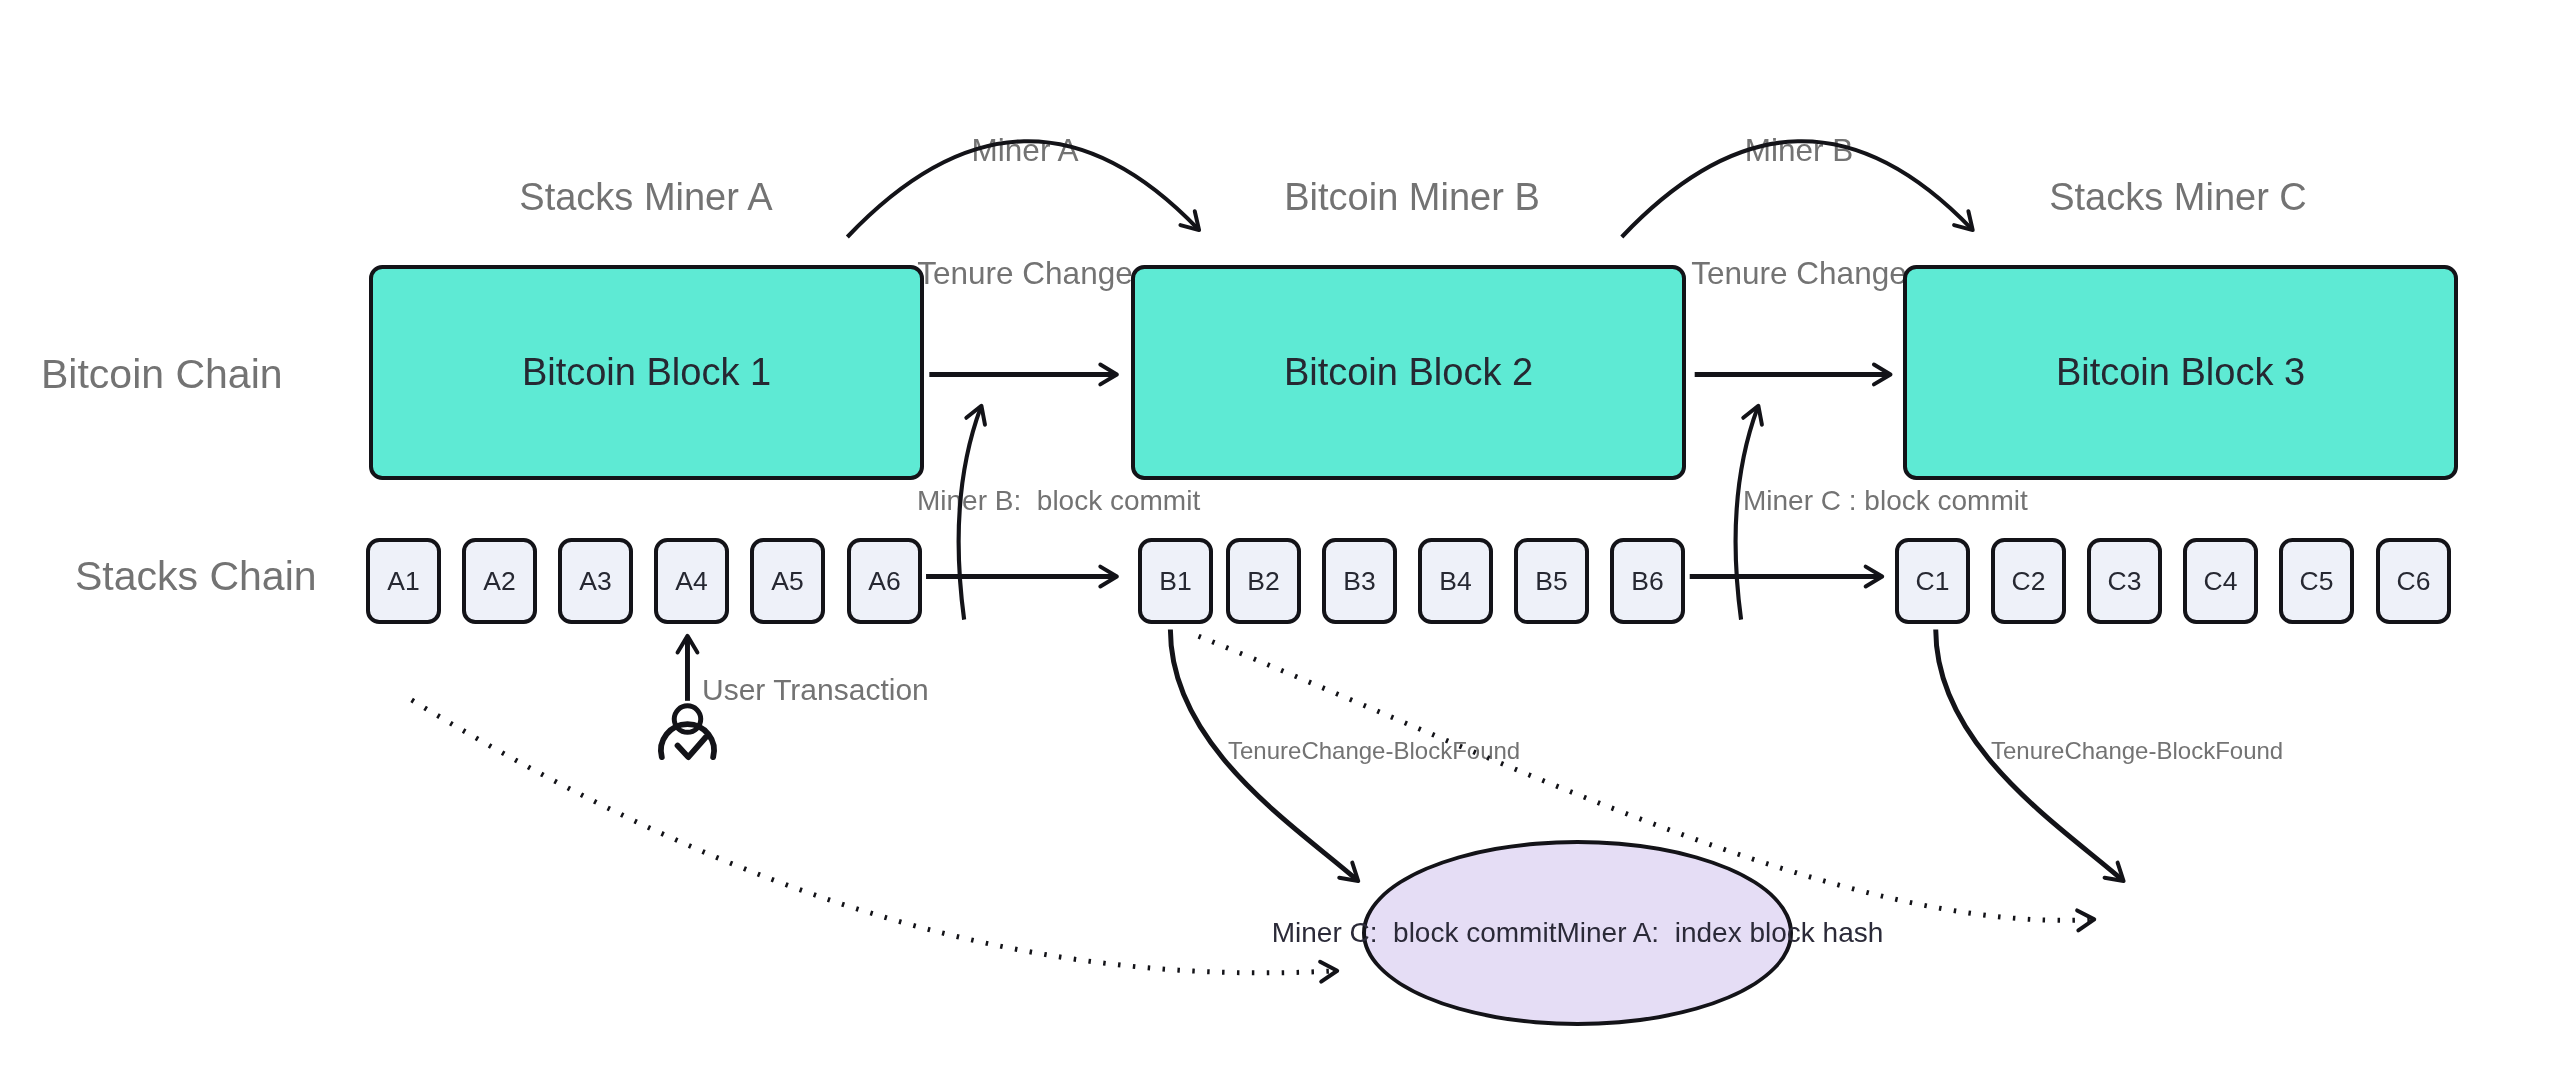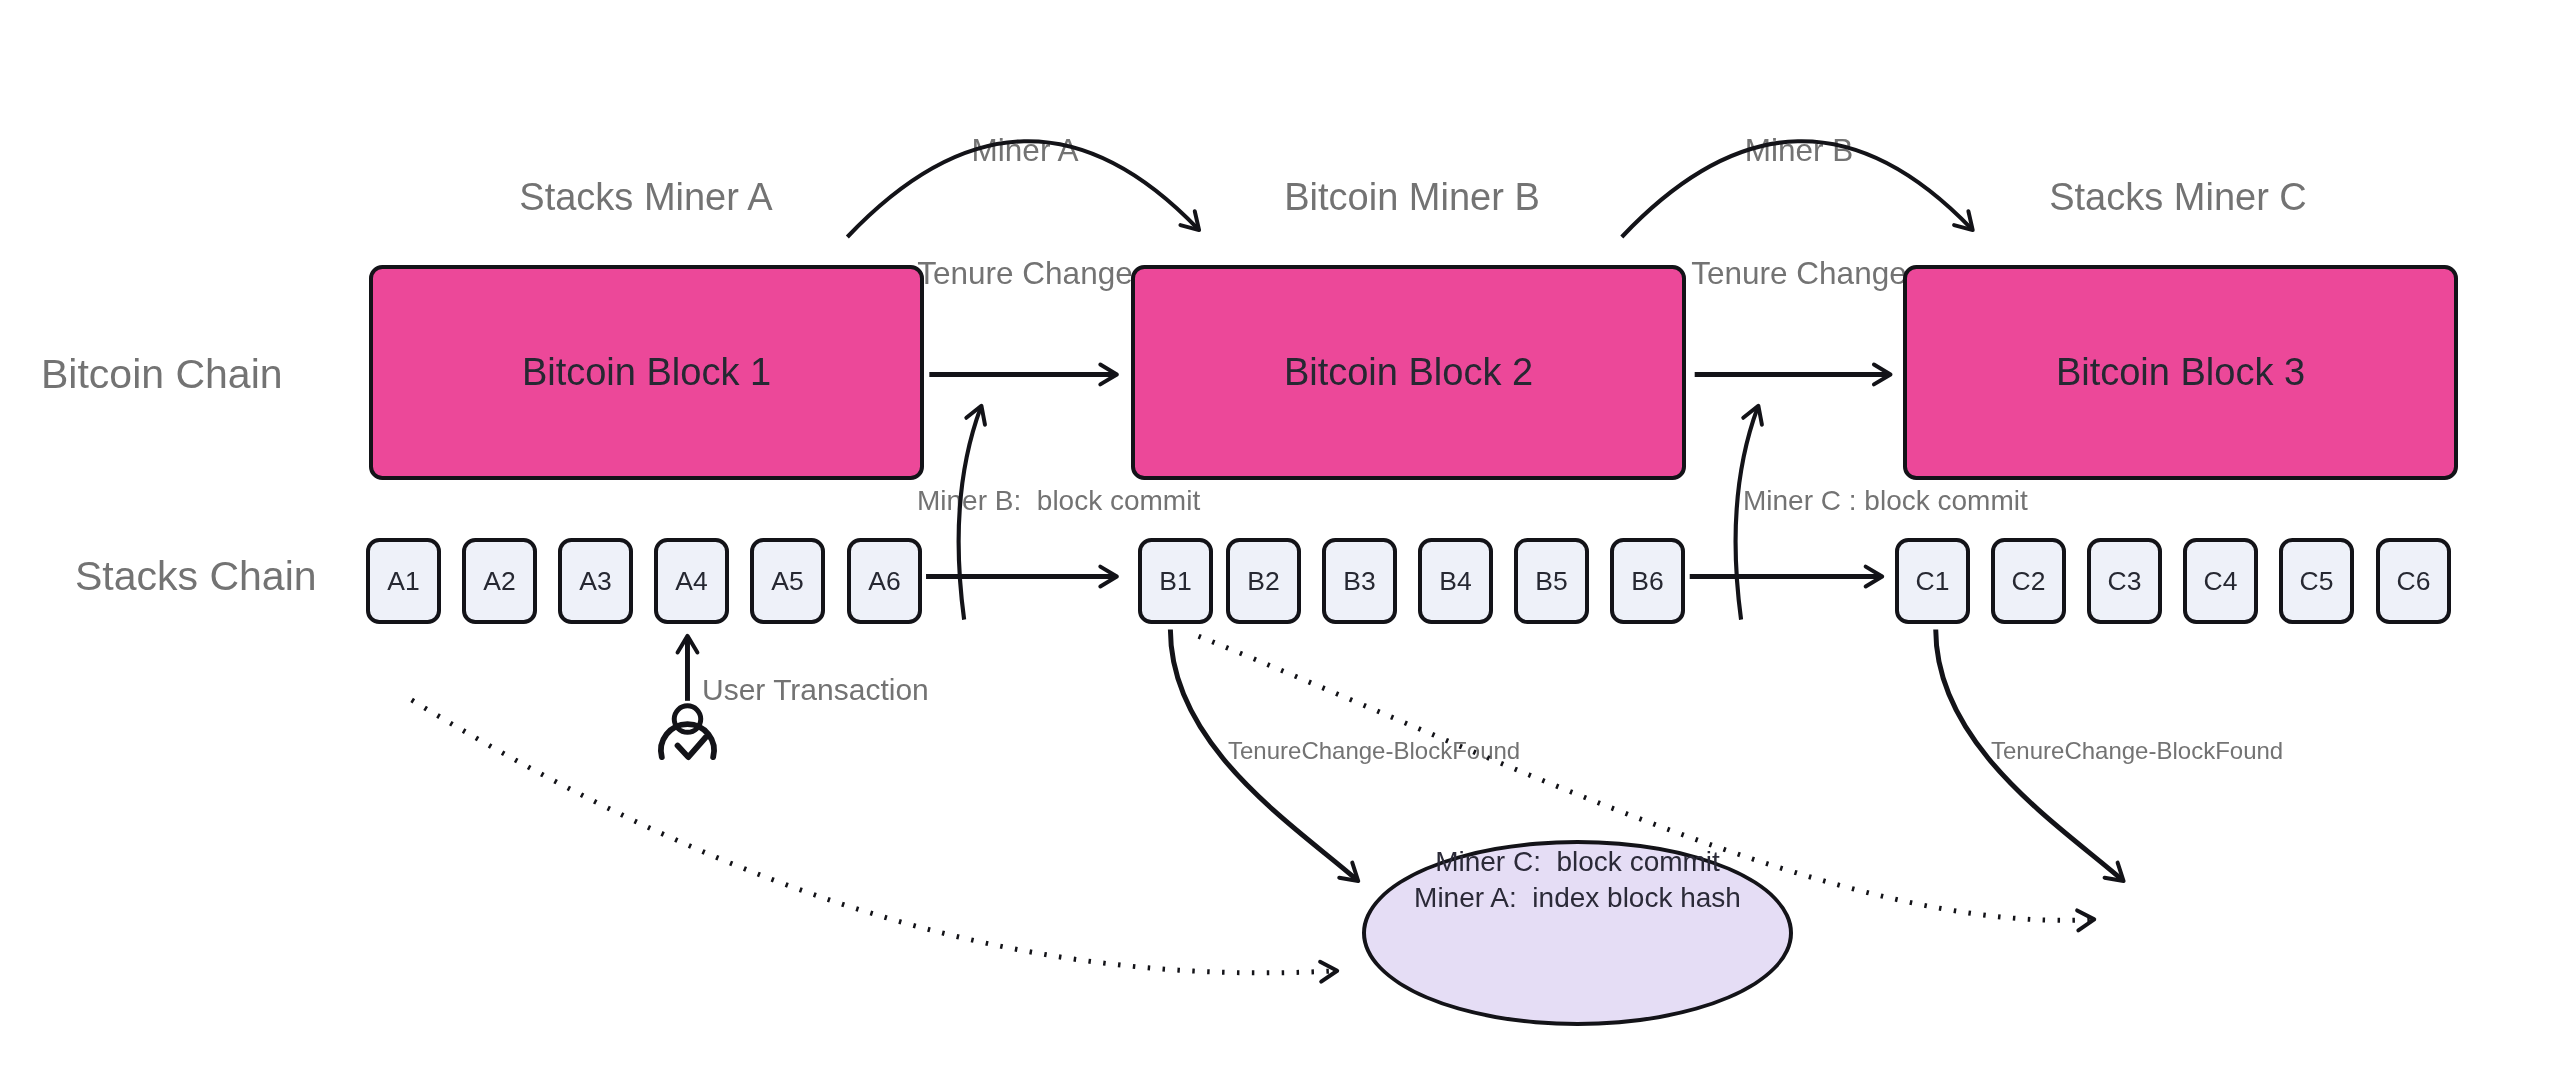--- a/index.html
+++ b/index.html
@@ -10,34 +10,34 @@
   }
   .lbl{position:absolute;white-space:pre;color:#737373;}
   .chain-lbl{font-size:41px;}
   .miner-lbl{font-size:38px;transform:translateX(-50%);}
   .tenure-lbl{font-size:31.5px;line-height:41px;text-align:center;transform:translateX(-50%);}
   .commit-lbl{font-size:28px;}
   .usertx-lbl{font-size:30px;}
   .tcbf-lbl{font-size:24px;}
   .btc-block{
     position:absolute;width:555px;height:215px;top:265px;
-    background:#ec4899;border:4.1px solid #131318;border-radius:13.3px;
+    background:#5eead4;border:4.1px solid #131318;border-radius:13.3px;
     display:flex;align-items:center;justify-content:center;
     font-size:38px;box-sizing:border-box;
   }
   .s-block{
     position:absolute;width:75px;height:86px;top:538px;
     background:#eef1f9;border:4.1px solid #131318;border-radius:13.3px;
     display:flex;align-items:center;justify-content:center;
     font-size:26.5px;box-sizing:border-box;
   }
   .ellipse{
     position:absolute;width:431px;height:186px;top:840px;
     background:#e5ddf5;border:4.1px solid #131318;border-radius:50%;
-    display:flex;flex-direction:column;align-items:center;
+    display:flex;align-items:center;justify-content:center;
     box-sizing:border-box;
   }
   .ellipse .line{font-size:28px;line-height:36px;white-space:pre;color:#2b2a38;}
   svg.overlay{position:absolute;left:0;top:0;z-index:5;pointer-events:none;}
 </style>
 </head>
 <body>
 
 <div id="canvas">
 

